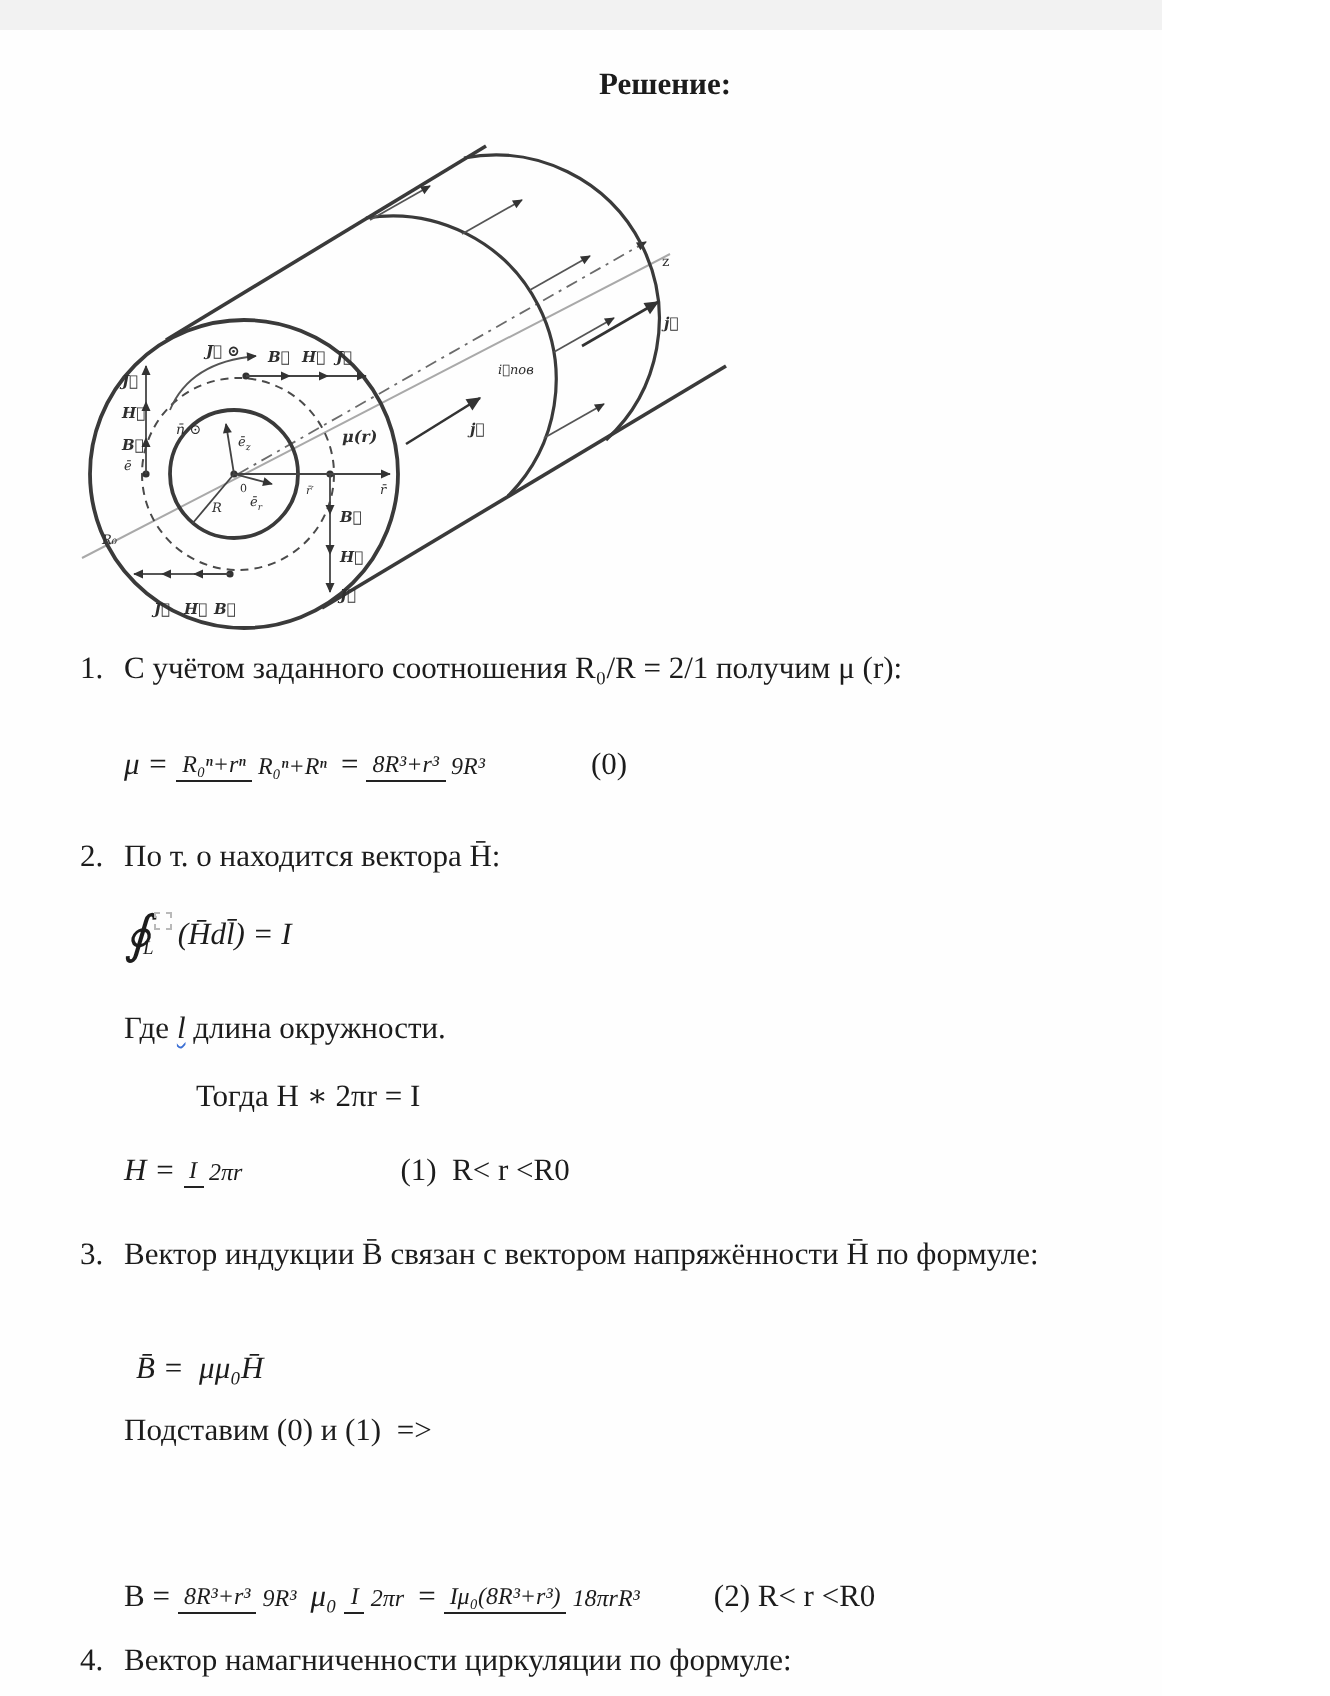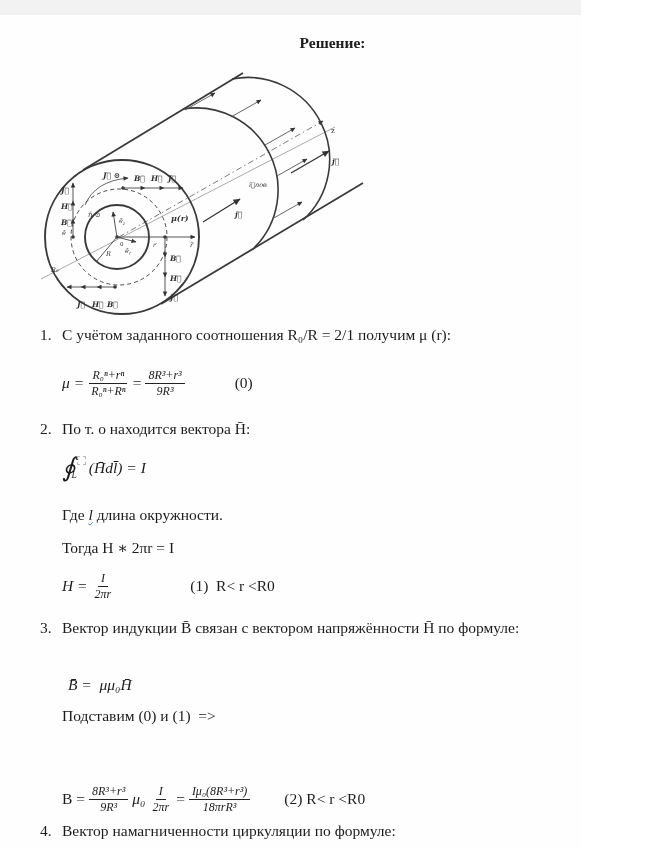--- a/index.html
+++ b/index.html
@@ -8,21 +8,21 @@
   .top-strip{position:absolute;left:0;top:0;width:665px;height:15px;background:#f2f2f2;}
   .title{position:absolute;left:0;top:34px;width:665px;margin:0;text-align:center;
          font-size:15.5px;font-weight:bold;}
   .diagram{position:absolute;left:35px;top:65px;width:330px;height:260px;}
   .line{position:absolute;left:40px;font-size:15.5px;white-space:nowrap;}
   .li{display:flex;}
   .li .num{width:22px;flex:0 0 22px;}
   .plain-left{left:62px;}
   .math{font-style:italic;}
   .fx{position:absolute;display:flex;align-items:center;white-space:nowrap;font-size:15.5px;}
-  .frac{display:inline-flex;flex-direction:column;align-items:center;font-size:12px;
+  .frac{display:inline-flex;flex-direction:row;align-items:center;font-size:12px;
         font-style:italic;line-height:1.2;margin:0 4px;}
   .frac .fn{display:block;border-bottom:1px solid #222;padding:0 3px;}
   .frac .fd{display:block;padding:0 3px;}
   .tag{font-style:normal;}
   .oint{font-size:26px;font-style:italic;line-height:1;}
   .oint-sub{font-size:9.5px;font-style:italic;margin:14px 0 0 -4px;}
   .miss-box{width:7px;height:7px;border:1px dashed #b9b9b9;margin:-16px 3px 0 0;flex:0 0 auto;}
   .squig{font-style:italic;text-decoration-line:underline;text-decoration-style:wavy;
          text-decoration-color:#3b6fd4;text-decoration-thickness:1px;}
   svg text{font-family:"DejaVu Serif",serif;fill:#2e2e2e;}
@@ -163,21 +163,21 @@
     <span class="oint">∮</span>
     <span class="oint-sub">L</span>
     <span class="miss-box"></span>
     <span class="math">(H̄dl̄) = I</span>
   </div>
 
   <div class="line plain-left" style="top:506px;">
     <span>Где&nbsp;</span><span class="squig">l</span><span>&nbsp;длина окружности.</span>
   </div>
 
-  <div class="line plain-left math" style="top:539px;font-style:normal;">Тогда H ∗ 2πr = I</div>
+  <div class="line plain-left math" style="top:539px;font-style:normal;margin-left:36px;">Тогда H ∗ 2πr = I</div>
 
   <div class="fx" style="left:62px;top:564px;height:44px;">
     <span class="math">H =</span>
     <span class="frac">
       <span class="fn">I</span>
       <span class="fd">2πr</span>
     </span>
     <span style="width:72px;"></span>
     <span class="tag">(1)&nbsp; R&lt; r &lt;R0</span>
   </div>

